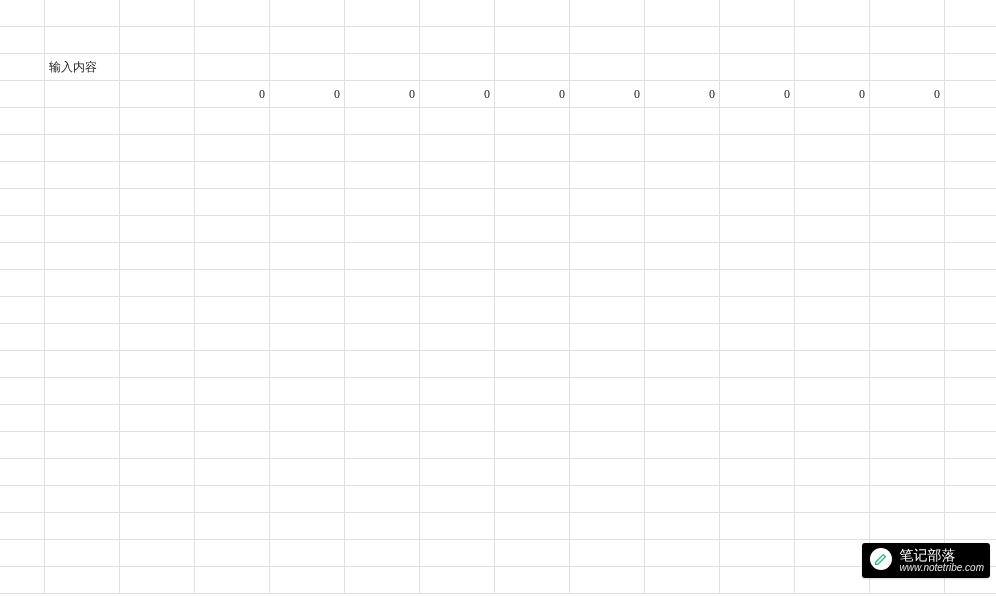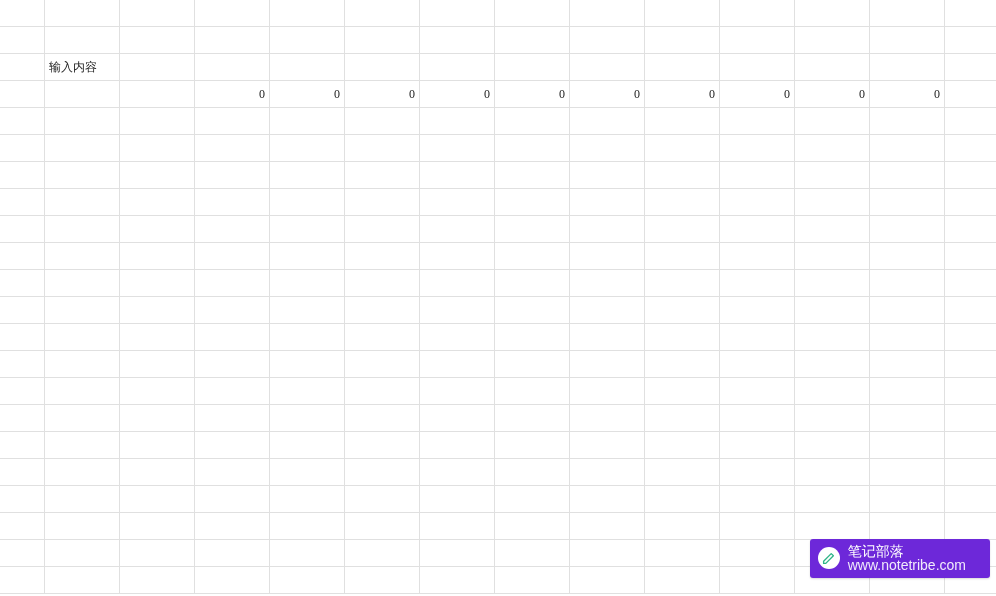--- a/index.html
+++ b/index.html
@@ -26,41 +26,41 @@
   align-items: center;
   overflow: hidden;
   white-space: nowrap;
   color: #222;
 }
 .cell.num { justify-content: flex-end; }
 .watermark {
   position: absolute;
   right: 6px;
   bottom: 18px;
-  background: #6d28d9;
+  background: #000000;
   color: #fff;
   border-radius: 3px;
-  padding: 5px 24px 5px 8px;
+  padding: 5px 6px 5px 8px;
   display: flex;
-  align-items: center;
+  align-items: flex-start;
   gap: 8px;
   box-shadow: 0 1px 2px rgba(0,0,0,0.15);
 }
 .watermark .wm-icon {
   width: 22px;
   height: 22px;
   border-radius: 50%;
   background: #fff;
   display: flex;
   align-items: center;
   justify-content: center;
 }
 .watermark .wm-icon svg { width: 13px; height: 13px; }
 .watermark .wm-text-main { font-size: 14px; font-weight: 500; line-height: 1; }
-.watermark .wm-text-sub { font-size: 14px; opacity: 0.9; line-height: 1.1; }
+.watermark .wm-text-sub { font-size: 10px; opacity: 0.9; line-height: 1.1; font-style: italic; }
 .wm-ghost {
   position: absolute;
   right: 8px;
   bottom: 22px;
   font-size: 20px;
   font-weight: bold;
   letter-spacing: 1px;
   color: rgba(120,180,160,0.25);
   pointer-events: none;
 }

